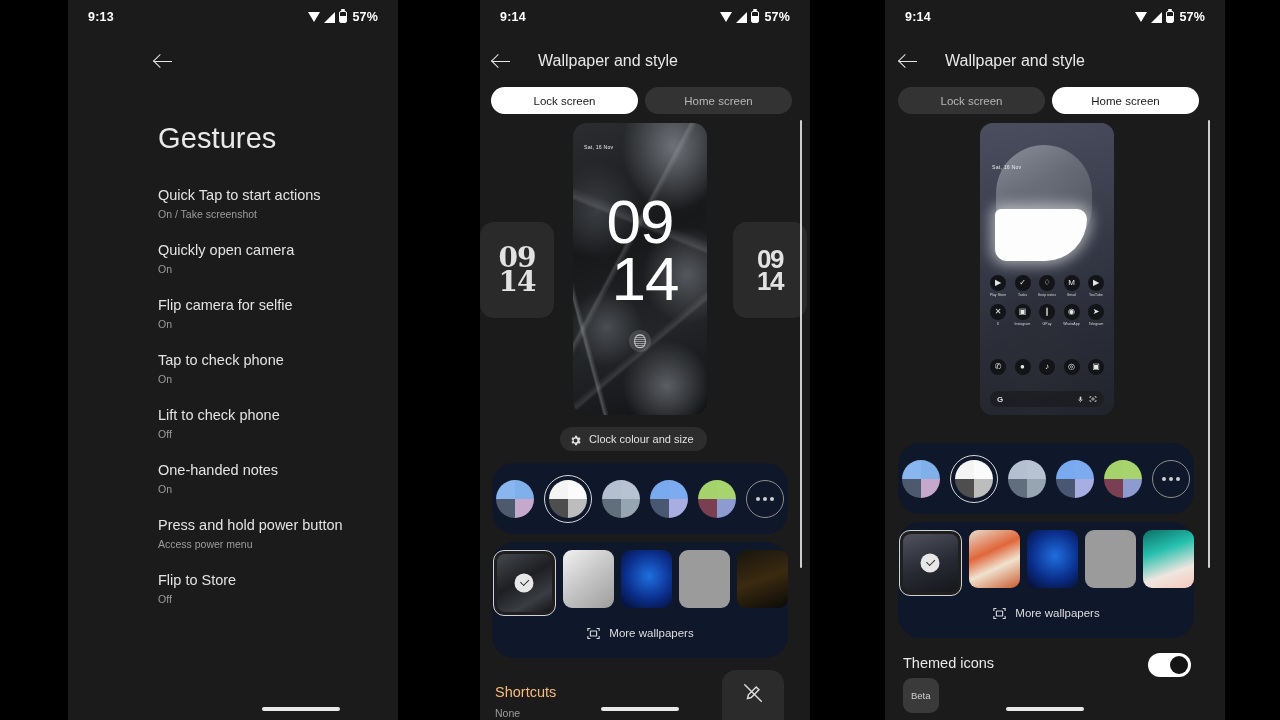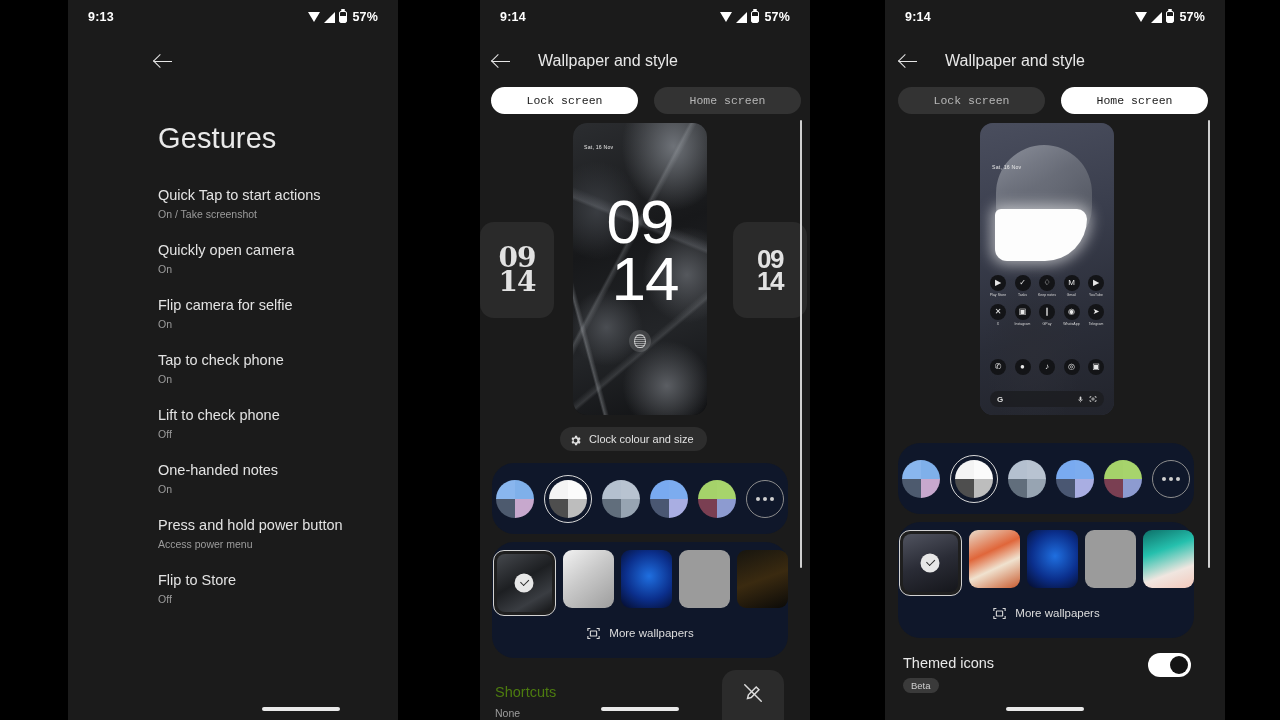--- a/index.html
+++ b/index.html
@@ -72,21 +72,21 @@
     position: absolute; left: 90px; top: 122px;
     color: #e9e9e9; font-size: 29px; font-weight: 400; letter-spacing: .1px;
   }
   .glist { position: absolute; left: 90px; top: 186px; right: 20px; }
   .gitem { margin-bottom: 19px; cursor: pointer; }
   .gitem-title { color: #e3e3e3; font-size: 14.5px; line-height: 19px; }
   .gitem-sub { color: #9c9c9c; font-size: 10.5px; line-height: 16px; margin-top: 1px; }
   #phone-2 .backrow { left: 490px - 480px; }
 
   .tabs {
-    position: absolute; display: flex; gap: 16px; font-family: Liberation Mono, monospace;
+    position: absolute; display: flex; gap: 7px;
   }
   .tab {
     height: 27px; border-radius: 14px; display: flex;
     align-items: center; justify-content: center;
     font-size: 11.5px; cursor: pointer;
   }
   .tab.active { background: #ffffff; color: #1a1a1a; }
   .tab.inactive { background: #333333; color: #b6b6b6; }
 
   
@@ -203,21 +203,21 @@
   }
   .more-wp {
     display: flex; align-items: center; justify-content: center; gap: 8px;
     margin-top: 10px; cursor: pointer;
   }
   .more-wp .lbl { color: #dedede; font-size: 11.5px; }
   .img-icon { width: 15px; height: 14px; position: relative; flex: none; }
 
   
   .shortcuts { position: absolute; left: 495px; top: 684px; }
-  .sc-title { color: #4d7c0f; font-size: 14.5px; }
+  .sc-title { color: #fdba74; font-size: 14.5px; }
   .sc-sub { color: #9d9d9d; font-size: 10.5px; margin-top: 7px; }
   .sc-btn {
     position: absolute; left: 722px; top: 670px; width: 62px; height: 50px;
     background: #2b2b2b; border-radius: 14px 14px 0 0;
     display: flex; align-items: center; justify-content: center; cursor: pointer;
   }
 
   
   .home-preview {
     position: absolute; left: 980px; top: 123px; width: 134px; height: 292px;
@@ -261,21 +261,21 @@
     background: rgba(28,29,33,.86); border-radius: 8px;
     display: flex; align-items: center; padding: 0 7px; justify-content: space-between;
   }
   .sp-g { color: #dadada; font-size: 8px; font-weight: bold; }
   .sp-right { display: flex; gap: 5px; align-items: center; }
 
   
   .themed { position: absolute; left: 903px; top: 655px; }
   .themed-title { color: #e8e8e8; font-size: 14.5px; }
   .beta {
-    display: inline-block; margin-top: 7px; padding: 2px 8px;
+    display: inline-block; margin-top: 7px; padding: 12px 8px;
     background: #3a3a3a; border-radius: 9px; color: #cfcfcf; font-size: 9.5px;
   }
   .toggle {
     position: absolute; left: 1148px; top: 653px; width: 43px; height: 24px;
     border-radius: 12px; background: #ffffff; cursor: pointer;
   }
   .toggle::after {
     content: ""; position: absolute; right: 3px; top: 3px;
     width: 18px; height: 18px; border-radius: 50%; background: #141414;
   }

